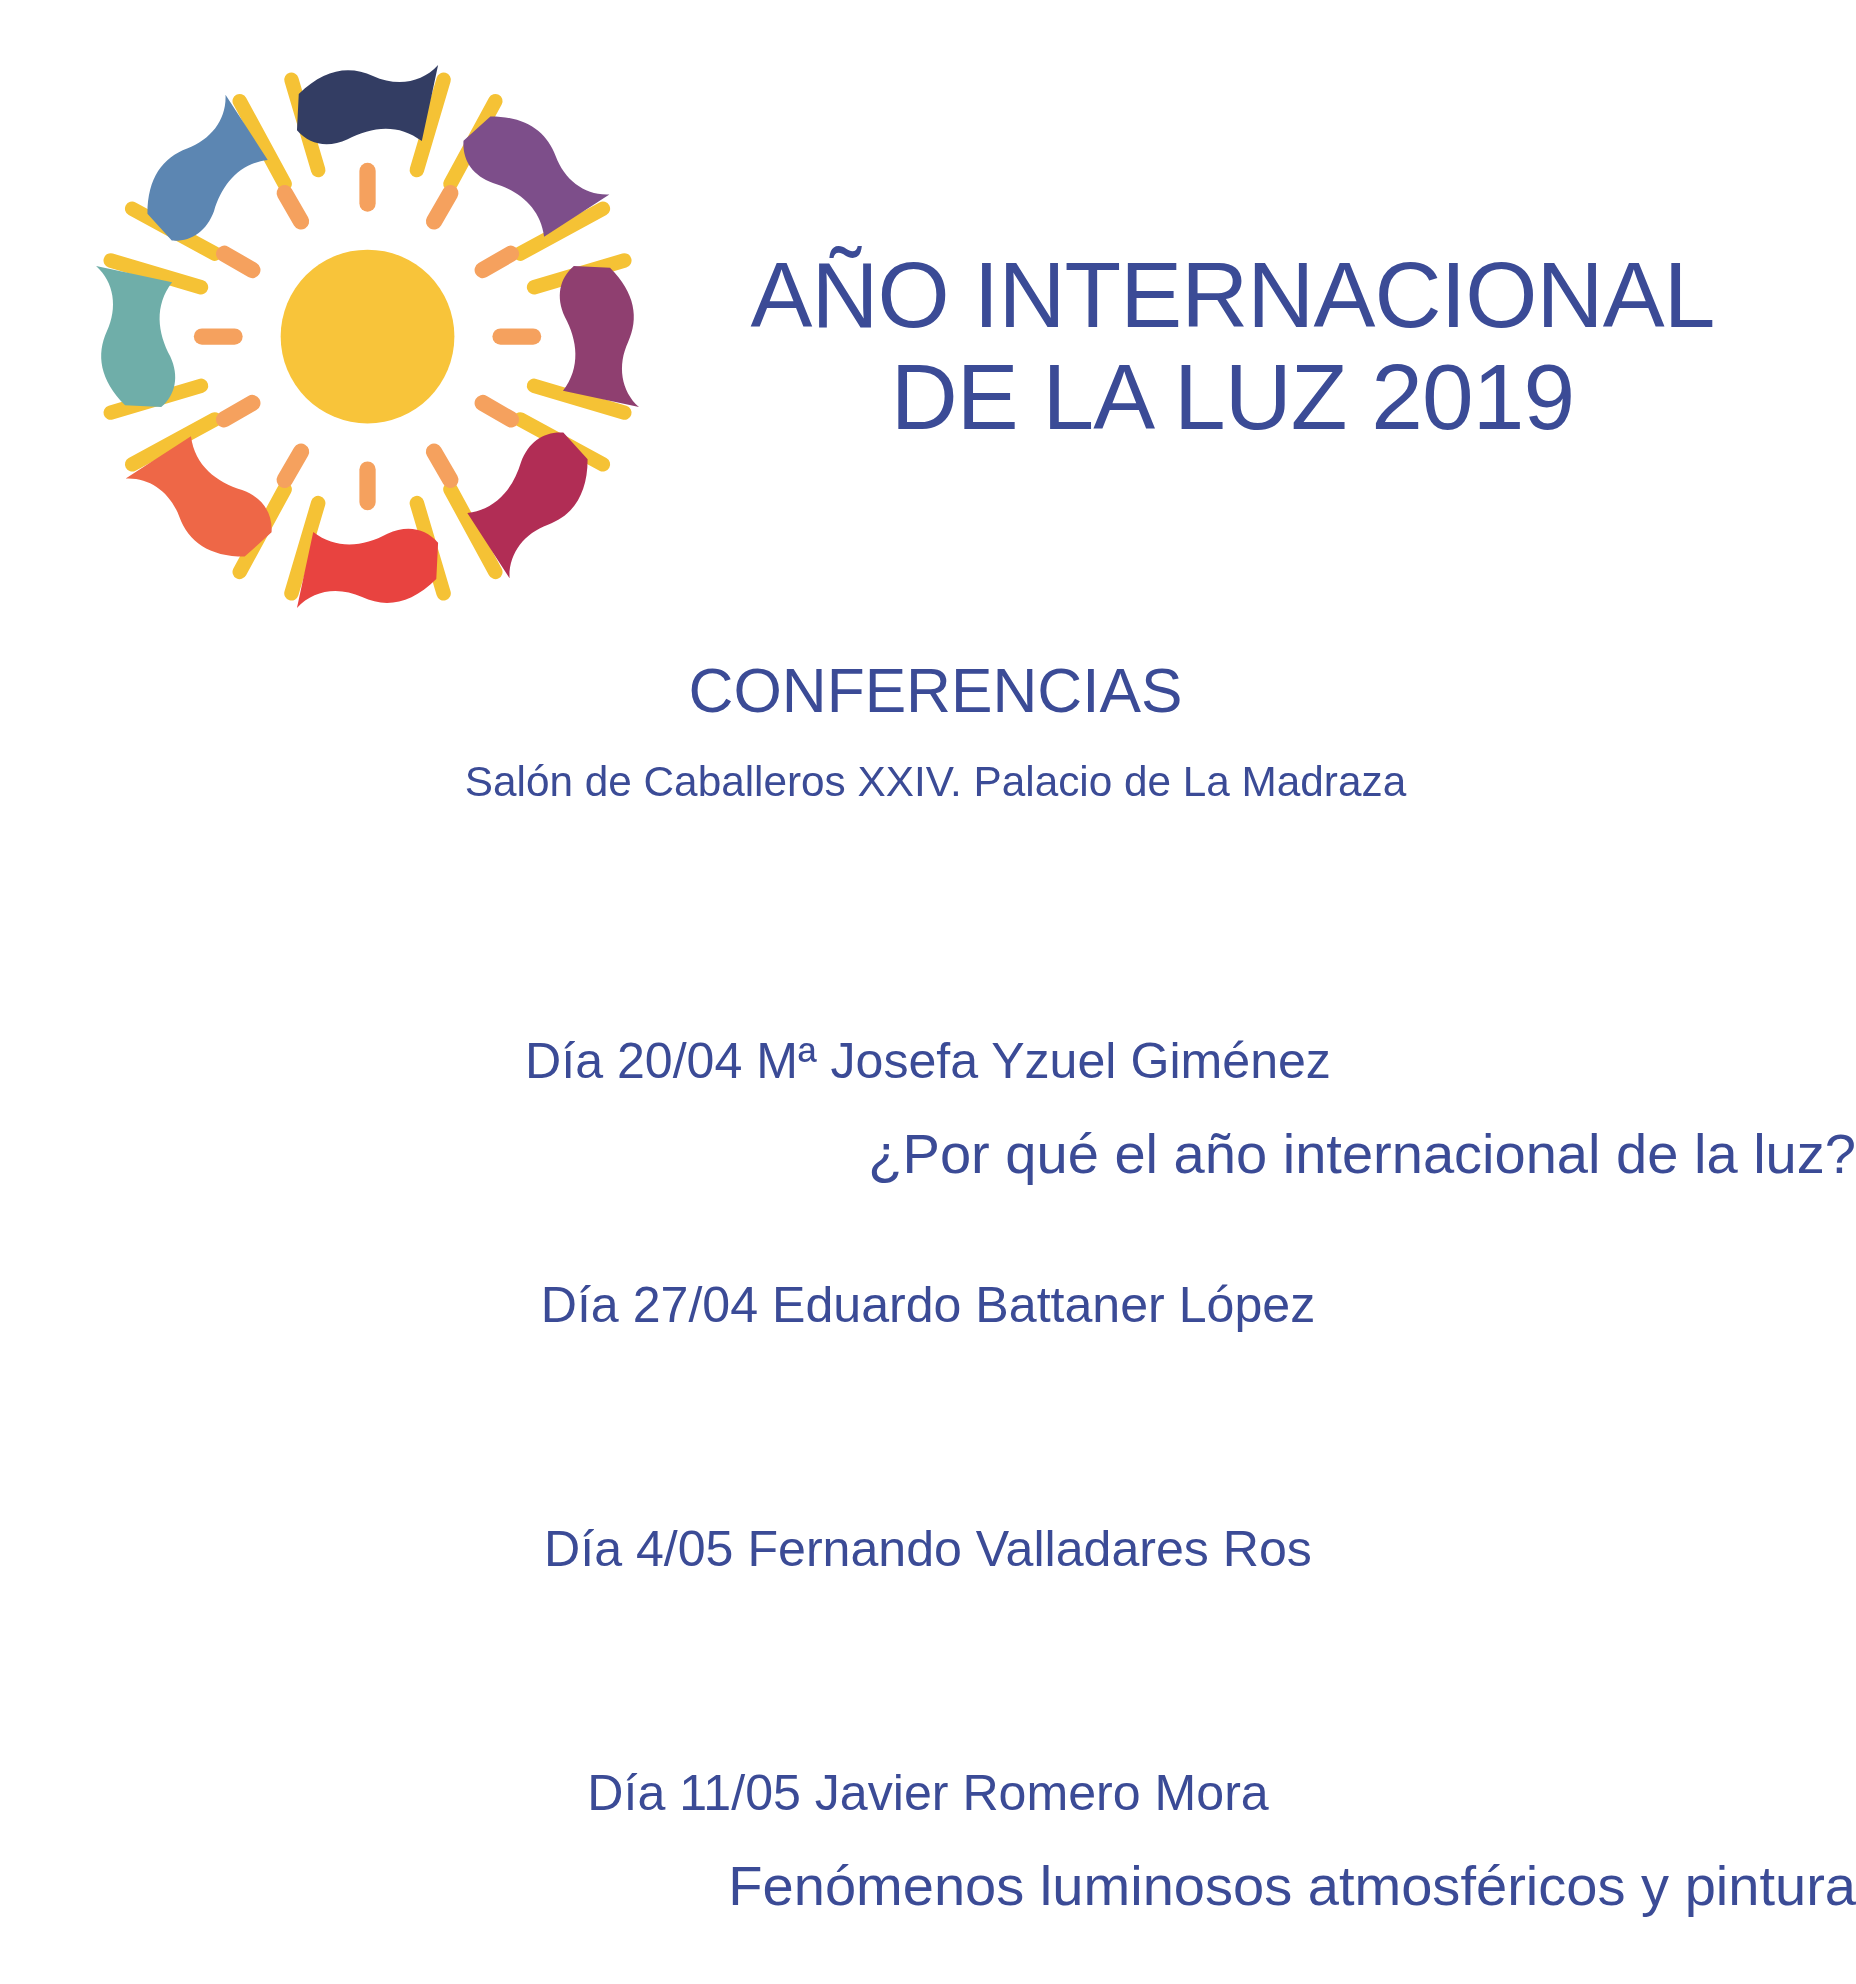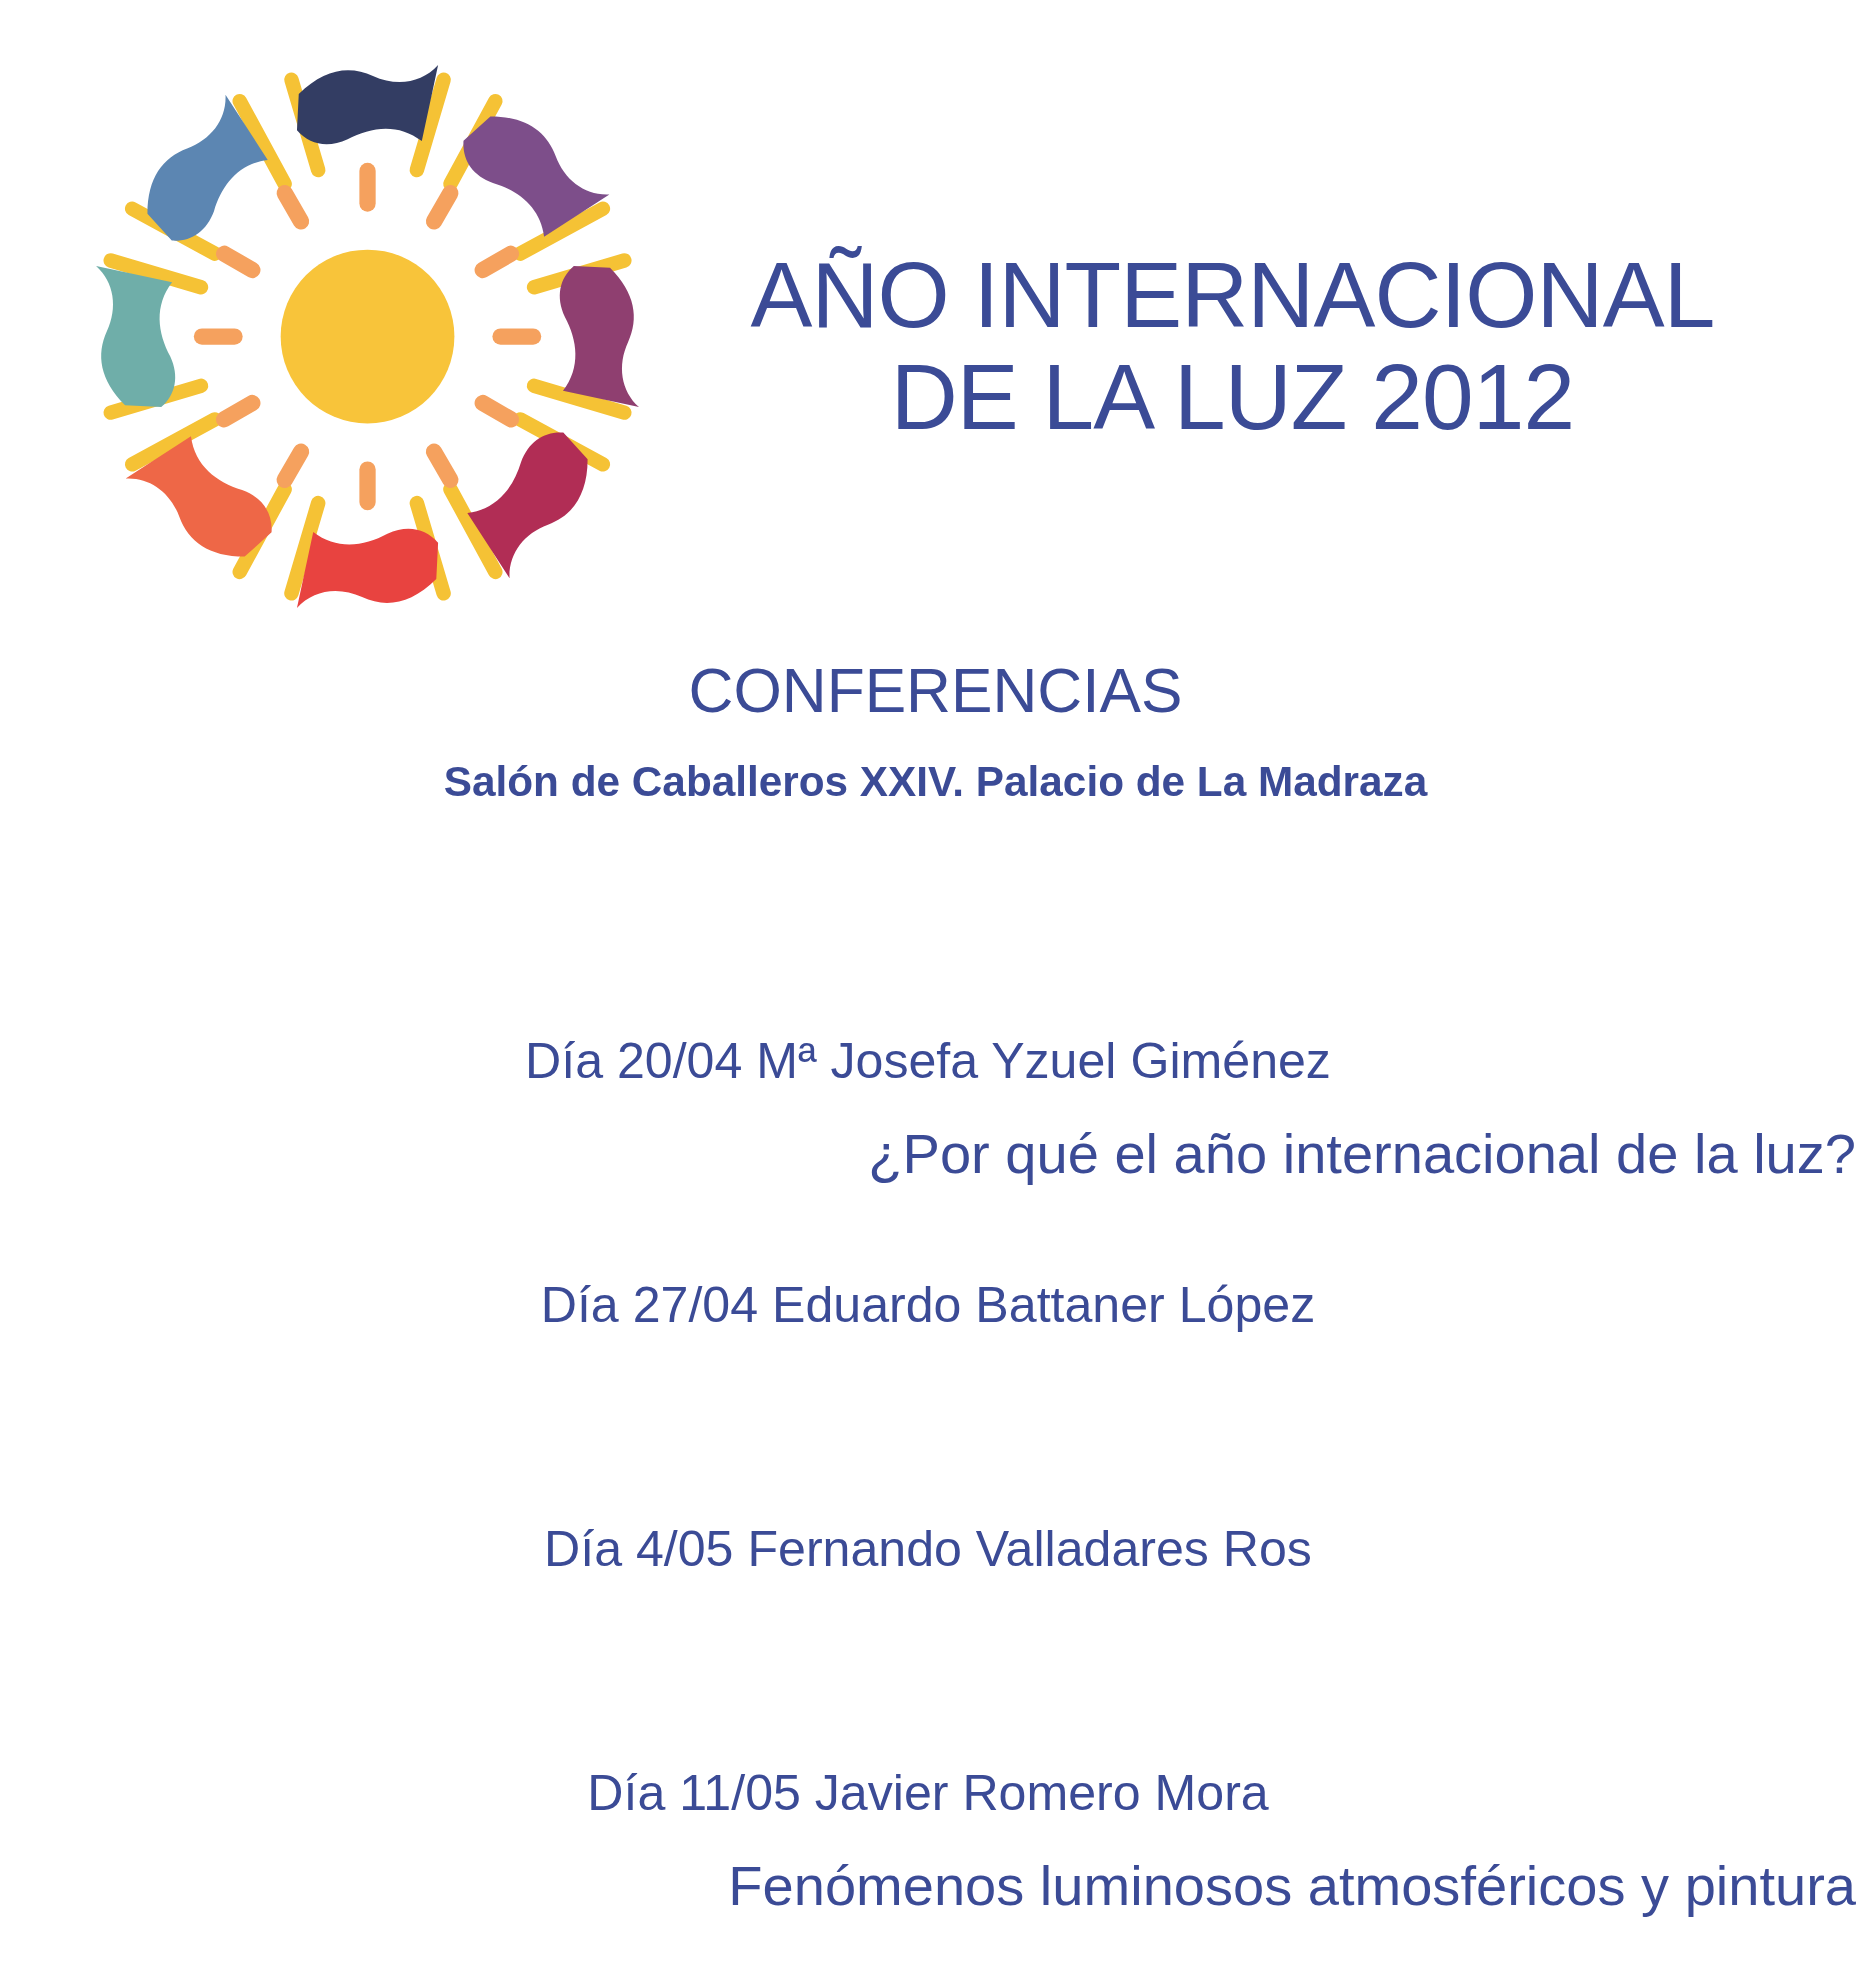--- a/index.html
+++ b/index.html
@@ -19,21 +19,21 @@
   
   .logo{position:absolute;left:4.2%;top:1.8%;width:31.2%;height:auto;}
 
   
   .title{
     position:absolute;left:34%;right:1.2%;top:9.3%;
     text-align:center;font-size:5.0vw;line-height:1.1;letter-spacing:-0.05vw;
   }
 
   .h-conf{top:26.3%;font-size:3.35vw;}
-  .venue{top:29.8%;font-size:2.28vw;font-weight:bold;}
+  .venue{top:29.8%;font-size:2.28vw;}
   .schedule{top:33.0%;font-size:2.28vw;}
 
   .entry{position:absolute;left:0;right:0;text-align:center;white-space:nowrap;}
   .entry .l1{font-size:2.7vw;line-height:1.2;margin-top:44px;}
   .entry .l2{font-size:3.02vw;line-height:1.2;margin-top:1.55vw;text-align:right;}
   .e1{top:37.6%;} .e2{top:46.9%;} .e3{top:56.2%;}
   .e4{top:65.5%;} .e5{top:74.7%;}
 
   
   .f-sun{fill:var(--sun,#F8C43A);}
@@ -100,21 +100,21 @@
       <path class="f-crimson" d="M122,26 C136,12 150,10 163,16 C176,22 190,20 199,10 L190,52 C177,42 162,44 149,51 C138,56 128,54 121,46 Z" transform="rotate(135 160 160)"></path>
       <path class="f-red" d="M122,26 C136,12 150,10 163,16 C176,22 190,20 199,10 L190,52 C177,42 162,44 149,51 C138,56 128,54 121,46 Z" transform="rotate(180 160 160)"></path>
       <path class="f-orange" d="M122,26 C136,12 150,10 163,16 C176,22 190,20 199,10 L190,52 C177,42 162,44 149,51 C138,56 128,54 121,46 Z" transform="rotate(225 160 160)"></path>
       <path class="f-teal" d="M122,26 C136,12 150,10 163,16 C176,22 190,20 199,10 L190,52 C177,42 162,44 149,51 C138,56 128,54 121,46 Z" transform="rotate(270 160 160)"></path>
       <path class="f-blue" d="M122,26 C136,12 150,10 163,16 C176,22 190,20 199,10 L190,52 C177,42 162,44 149,51 C138,56 128,54 121,46 Z" transform="rotate(315 160 160)"></path>
     </g>
   </svg>
 
   <div class="title">
     <div>AÑO INTERNACIONAL</div>
-    <div>DE LA LUZ 2012</div>
+    <div>DE LA LUZ 2019</div>
   </div>
 
   <div class="absline vc h-conf">CONFERENCIAS</div>
   <div class="absline vc venue">Salón de Caballeros XXIV. Palacio de La Madraza</div>
 
   <div class="entry e1">
     <div class="l1">Día 20/04 Mª Josefa Yzuel Giménez</div>
     <div class="l2">¿Por qué el año internacional de la luz?</div>
   </div>
   <div class="entry e2">

